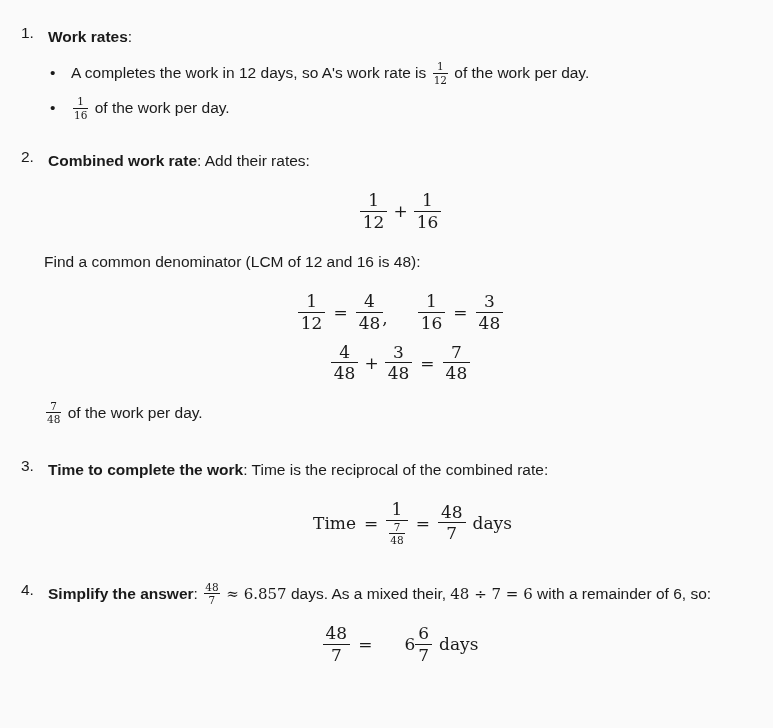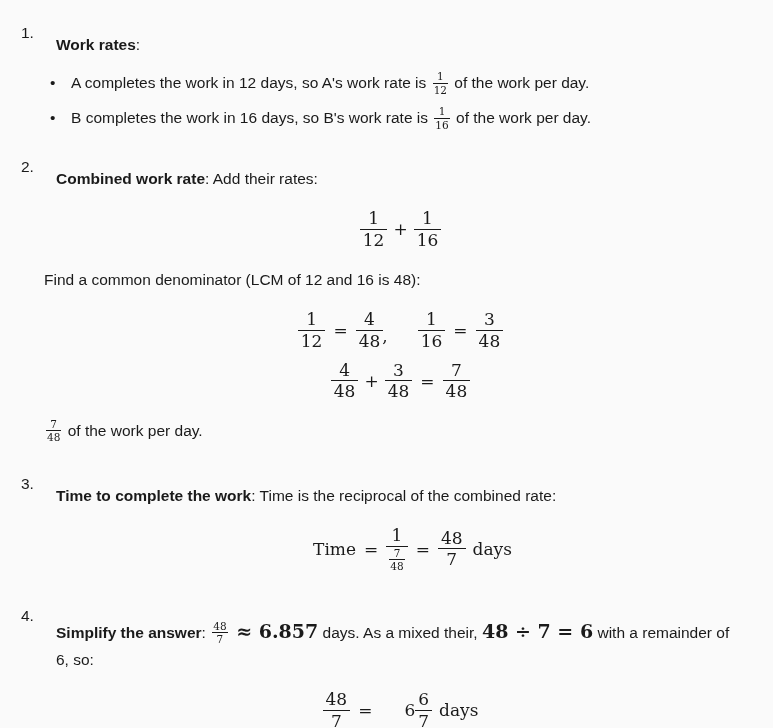--- a/index.html
+++ b/index.html
@@ -12,21 +12,21 @@
   }
   .page { padding:4px 16px 10px; box-sizing:border-box; }
   .para { margin:0 0 12px; }
   strong, .bold { font-weight:700; }
 
   
   .olist { margin:16px 0 0; }
   .oli { display:flex; margin:0 0 14px; }
   .oli-num { flex:0 0 23px; margin-left:5px; }
   .oli-body { flex:1; min-width:0; }
-  .item-head { margin:12px; }
+  .item-head { margin:4px; }
 
   
   .ulist { margin:10px 0 0; }
   .uli { display:flex; margin:0 0 8px; }
   .uli-marker { flex:0 0 21px; margin-left:6px; }
 
   
   .math-display {
     display:flex; justify-content:center; align-items:center;
     font-family:"DejaVu Serif","Liberation Serif",serif;
@@ -46,21 +46,21 @@
 
   
   .ifrac {
     display:inline-flex; flex-direction:column; text-align:center;
     vertical-align:middle; position:relative; top:-1px;
     font-family:"DejaVu Serif","Liberation Serif",serif;
     font-size:10.5px; line-height:1.18; margin:0 2px;
   }
   .ifrac > .num, .ifrac > .den { padding:0 1px; display:block; }
   .ifrac > .den { border-top:1px solid currentColor; }
-  .math-inline { font-family:"DejaVu Serif","Liberation Serif",serif; font-size:19px;font-weight:bold; }
+  .math-inline { font-family:"DejaVu Serif","Liberation Serif",serif; font-size:15px; }
 
   
   .den-nest { padding:2px 4px 1px; }
   .den-nest .ifrac { top:0; margin:0; }
 </style>
 </head>
 <body>
 
 <div class="page">
 
@@ -74,21 +74,21 @@
         <div class="ulist">
           <div class="uli">
             <span class="uli-marker">•</span>
             <span><span>A completes the work in 12 days, so A's work rate is </span><span class="ifrac">
                   <span class="num">1</span>
                   <span class="den">12</span>
                 </span><span> of the work per day.</span></span>
           </div>
           <div class="uli">
             <span class="uli-marker">•</span>
-            <span><span>B completes the work in 16 days, so B's work rate is </span><span class="ifrac">
+            <span><span class="ifrac">
                   <span class="num">1</span>
                   <span class="den">16</span>
                 </span><span> of the work per day.</span></span>
           </div>
         </div>
       </div>
     </div>
 
     <div class="oli">
       <span class="oli-num">2.</span>

